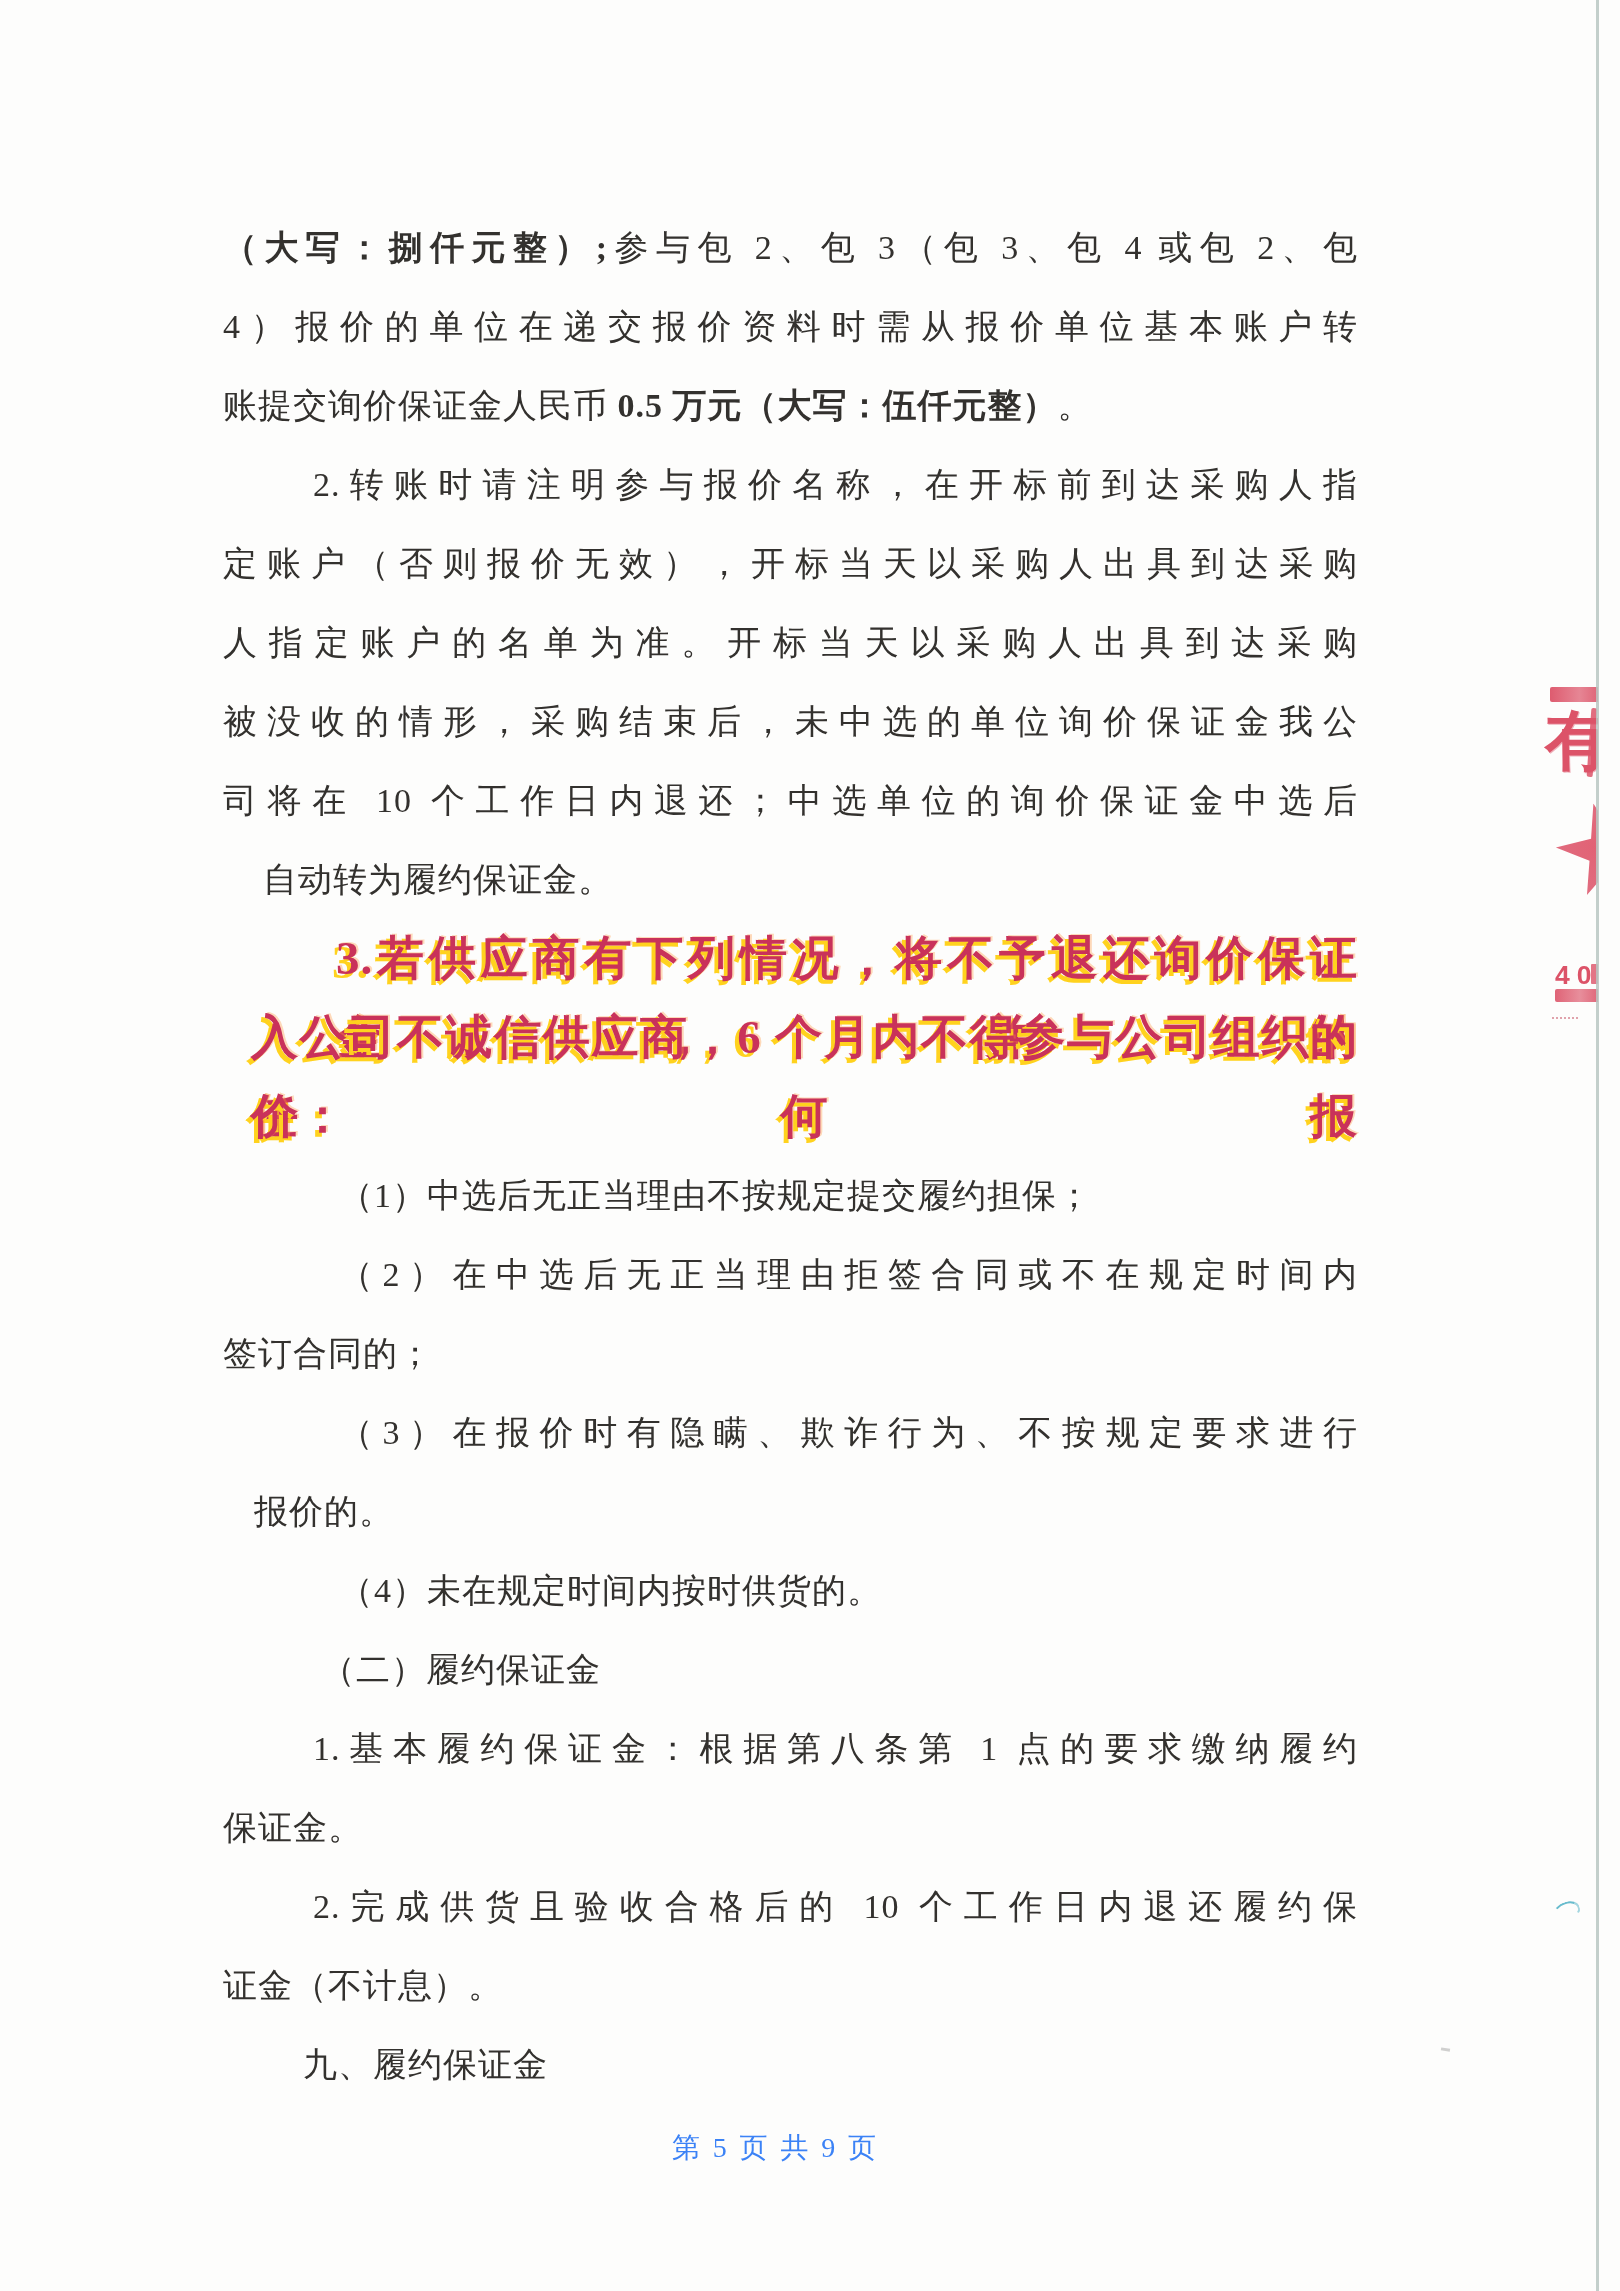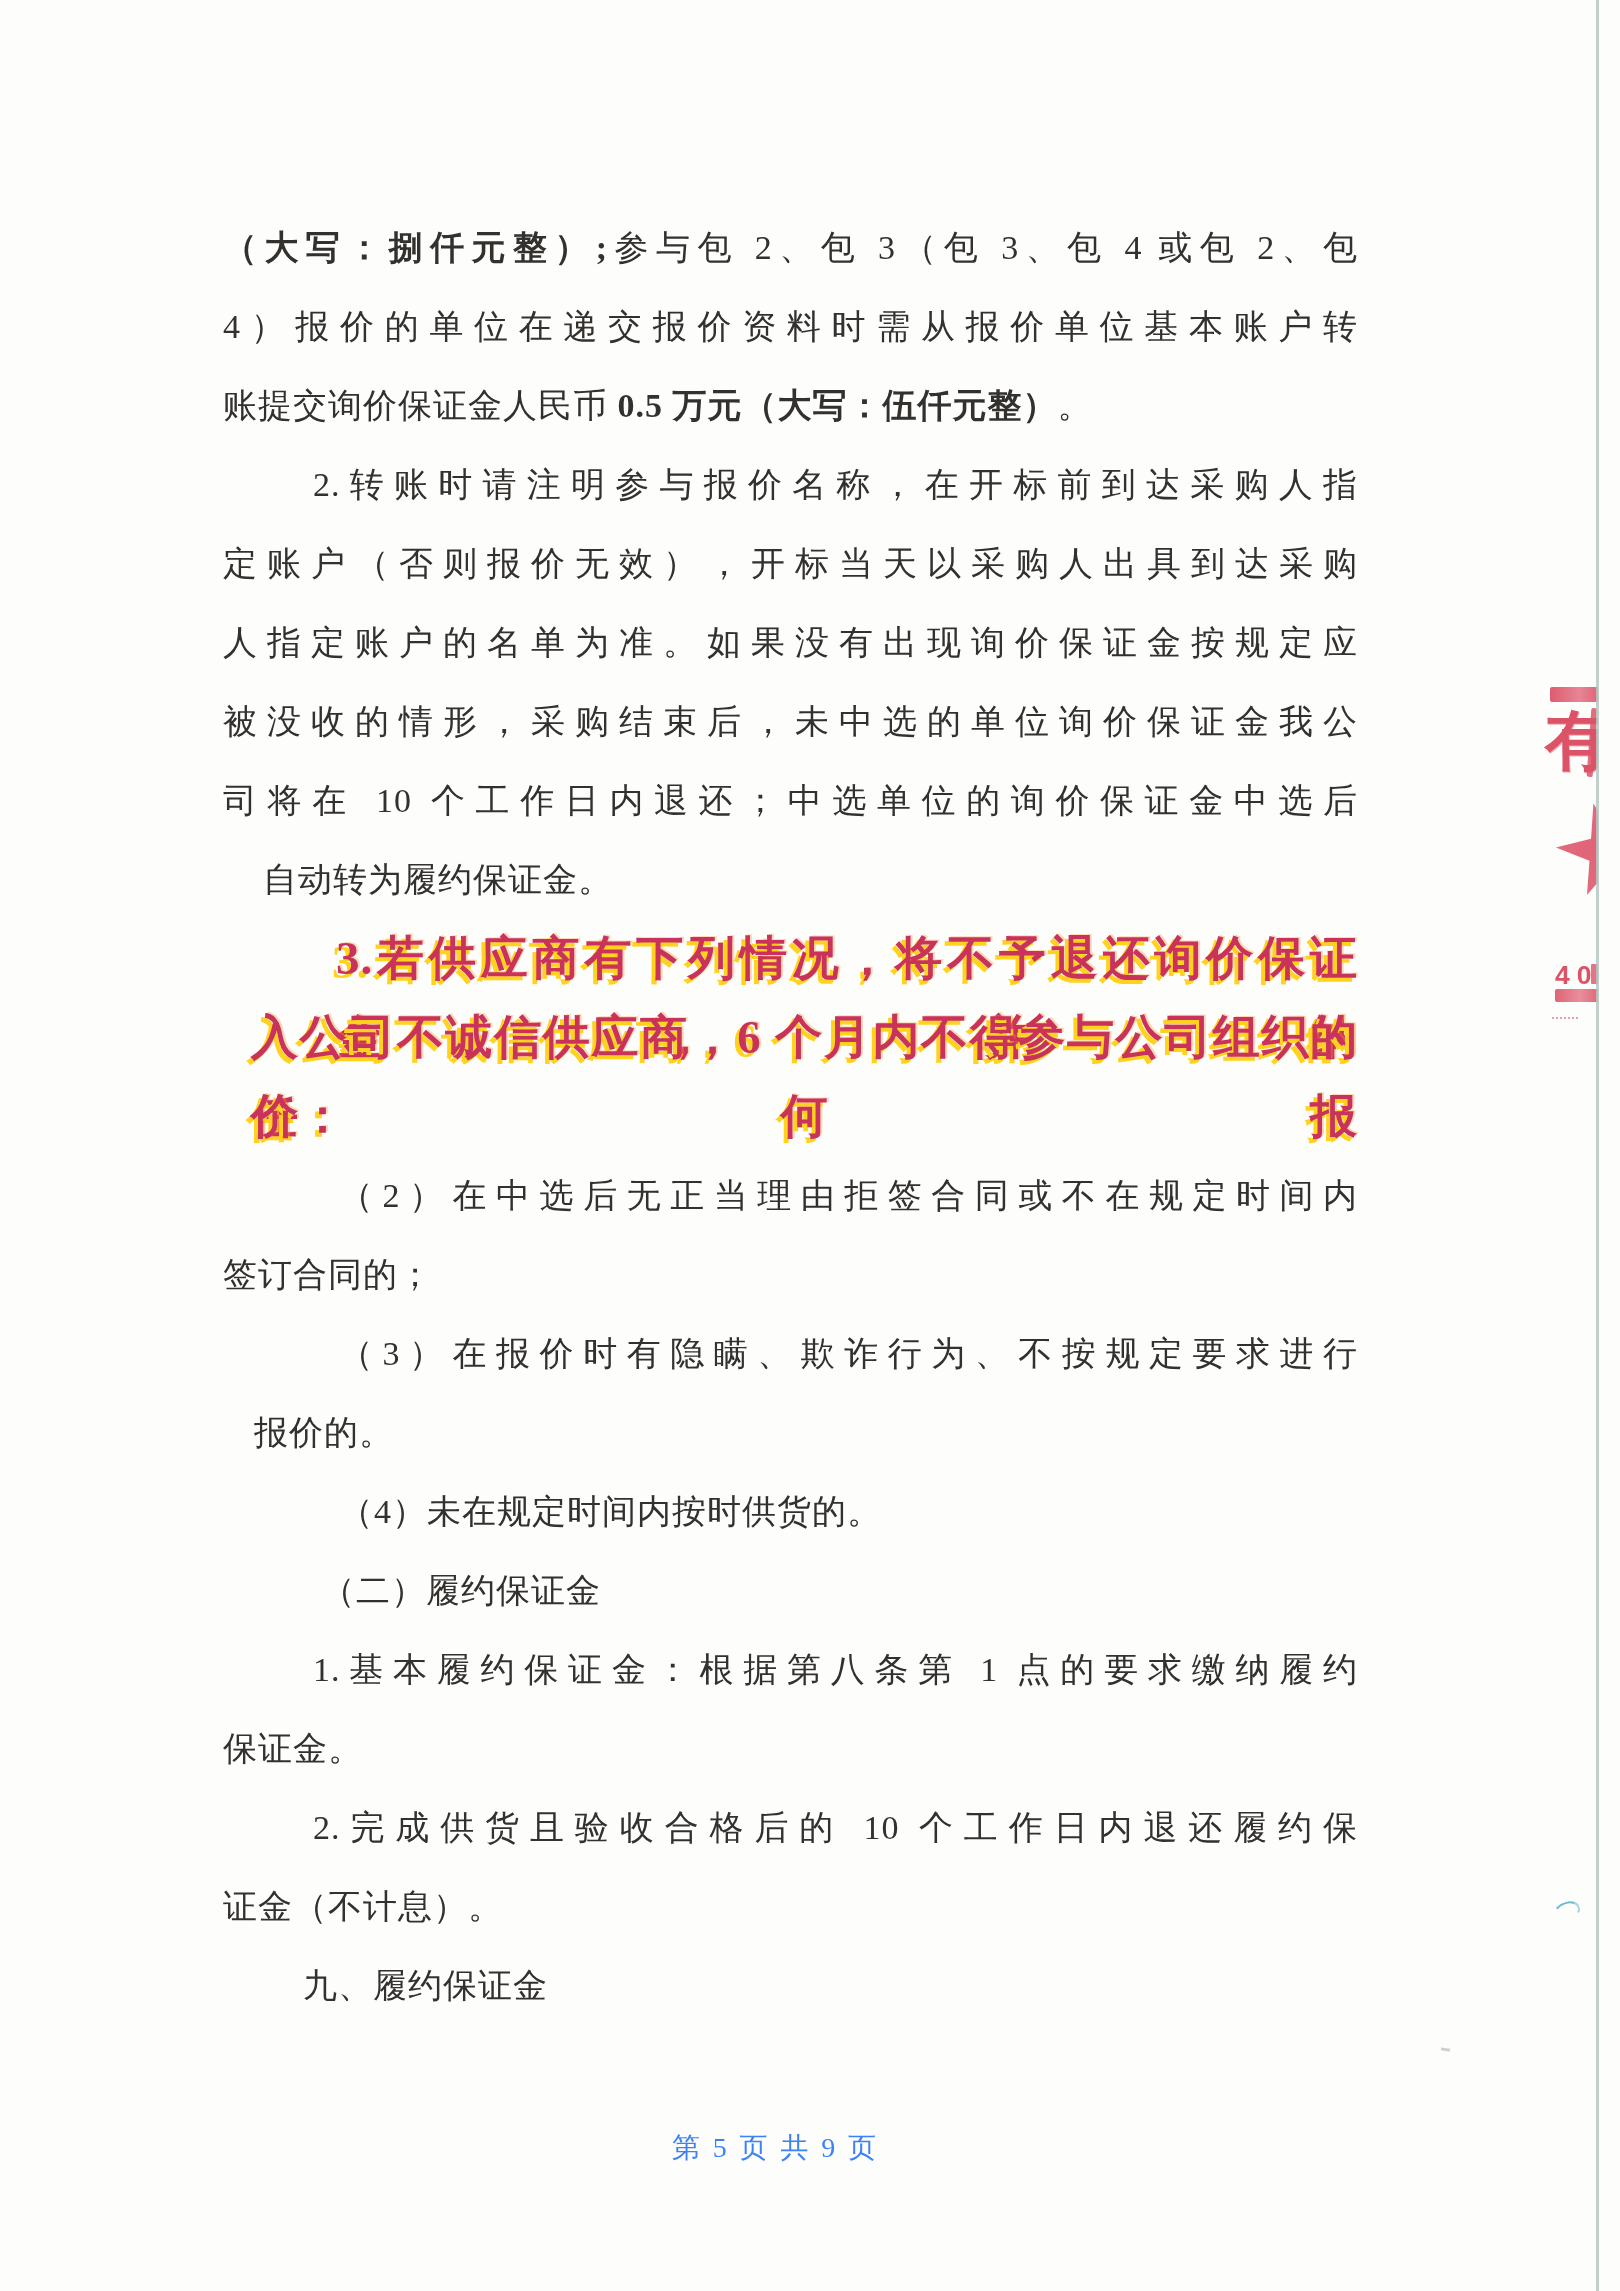--- a/index.html
+++ b/index.html
@@ -115,27 +115,28 @@
 <div class="page">
 
   <div class="scan-area">
 
     <div class="text-col">
         <div class="line fill" style="padding-left: 0px;"><span class="bold">（大写：捌仟元整）;</span><span>参与包 2、包 3（包 3、包 4 或包 2、包</span></div>
         <div class="line fill" style="padding-left: 0px;"><span>4）报价的单位在递交报价资料时需从报价单位基本账户转</span></div>
         <div class="line" style="padding-left: 0px;"><span>账提交询价保证金人民币 </span><span class="bold">0.5 万元（大写：伍仟元整）</span><span>。</span></div>
         <div class="line fill" style="padding-left: 90px;"><span>2.转账时请注明参与报价名称，在开标前到达采购人指</span></div>
         <div class="line fill" style="padding-left: 0px;"><span>定账户（否则报价无效），开标当天以采购人出具到达采购</span></div>
-        <div class="line fill" style="padding-left: 0px;"><span>人指定账户的名单为准。如果没有出现询价保证金按规定应</span></div>
+        <div class="line fill" style="padding-left: 0px;"><span>人指定账户的名单为准。开标当天以采购人出具到达采购</span></div>
         <div class="line fill" style="padding-left: 0px;"><span>被没收的情形，采购结束后，未中选的单位询价保证金我公</span></div>
         <div class="line fill" style="padding-left: 0px;"><span>司将在 10 个工作日内退还；中选单位的询价保证金中选后</span></div>
         <div class="line" style="padding-left: 0px; margin-left: 40px;"><span>自动转为履约保证金。</span></div>
         <div class="line fill red" style="padding-left: 85px;"><span class="bold">3.若供应商有下列情况，将不予退还询价保证金，并纳</span></div>
         <div class="line fill red" style="padding-left: 0px;"><span class="bold">入公司不诚信供应商，6 个月内不得参与公司组织的任何报</span></div>
         <div class="line red" style="padding-left: 0px;"><span class="bold">价：</span></div>
+        <div class="line" style="padding-left: 116px;"><span>（1）中选后无正当理由不按规定提交履约担保；</span></div>
         <div class="line fill" style="padding-left: 116px;"><span>（2）在中选后无正当理由拒签合同或不在规定时间内</span></div>
         <div class="line" style="padding-left: 0px;"><span>签订合同的；</span></div>
         <div class="line fill" style="padding-left: 116px;"><span>（3）在报价时有隐瞒、欺诈行为、不按规定要求进行</span></div>
         <div class="line" style="padding-left: 0px; margin-left: 31px;"><span>报价的。</span></div>
         <div class="line" style="padding-left: 116px;"><span>（4）未在规定时间内按时供货的。</span></div>
         <div class="line" style="padding-left: 98px;"><span>（二）履约保证金</span></div>
         <div class="line fill" style="padding-left: 90px;"><span>1.基本履约保证金：根据第八条第 1 点的要求缴纳履约</span></div>
         <div class="line" style="padding-left: 0px;"><span>保证金。</span></div>
         <div class="line fill" style="padding-left: 90px;"><span>2.完成供货且验收合格后的 10 个工作日内退还履约保</span></div>
         <div class="line" style="padding-left: 0px;"><span>证金（不计息）。</span></div>

